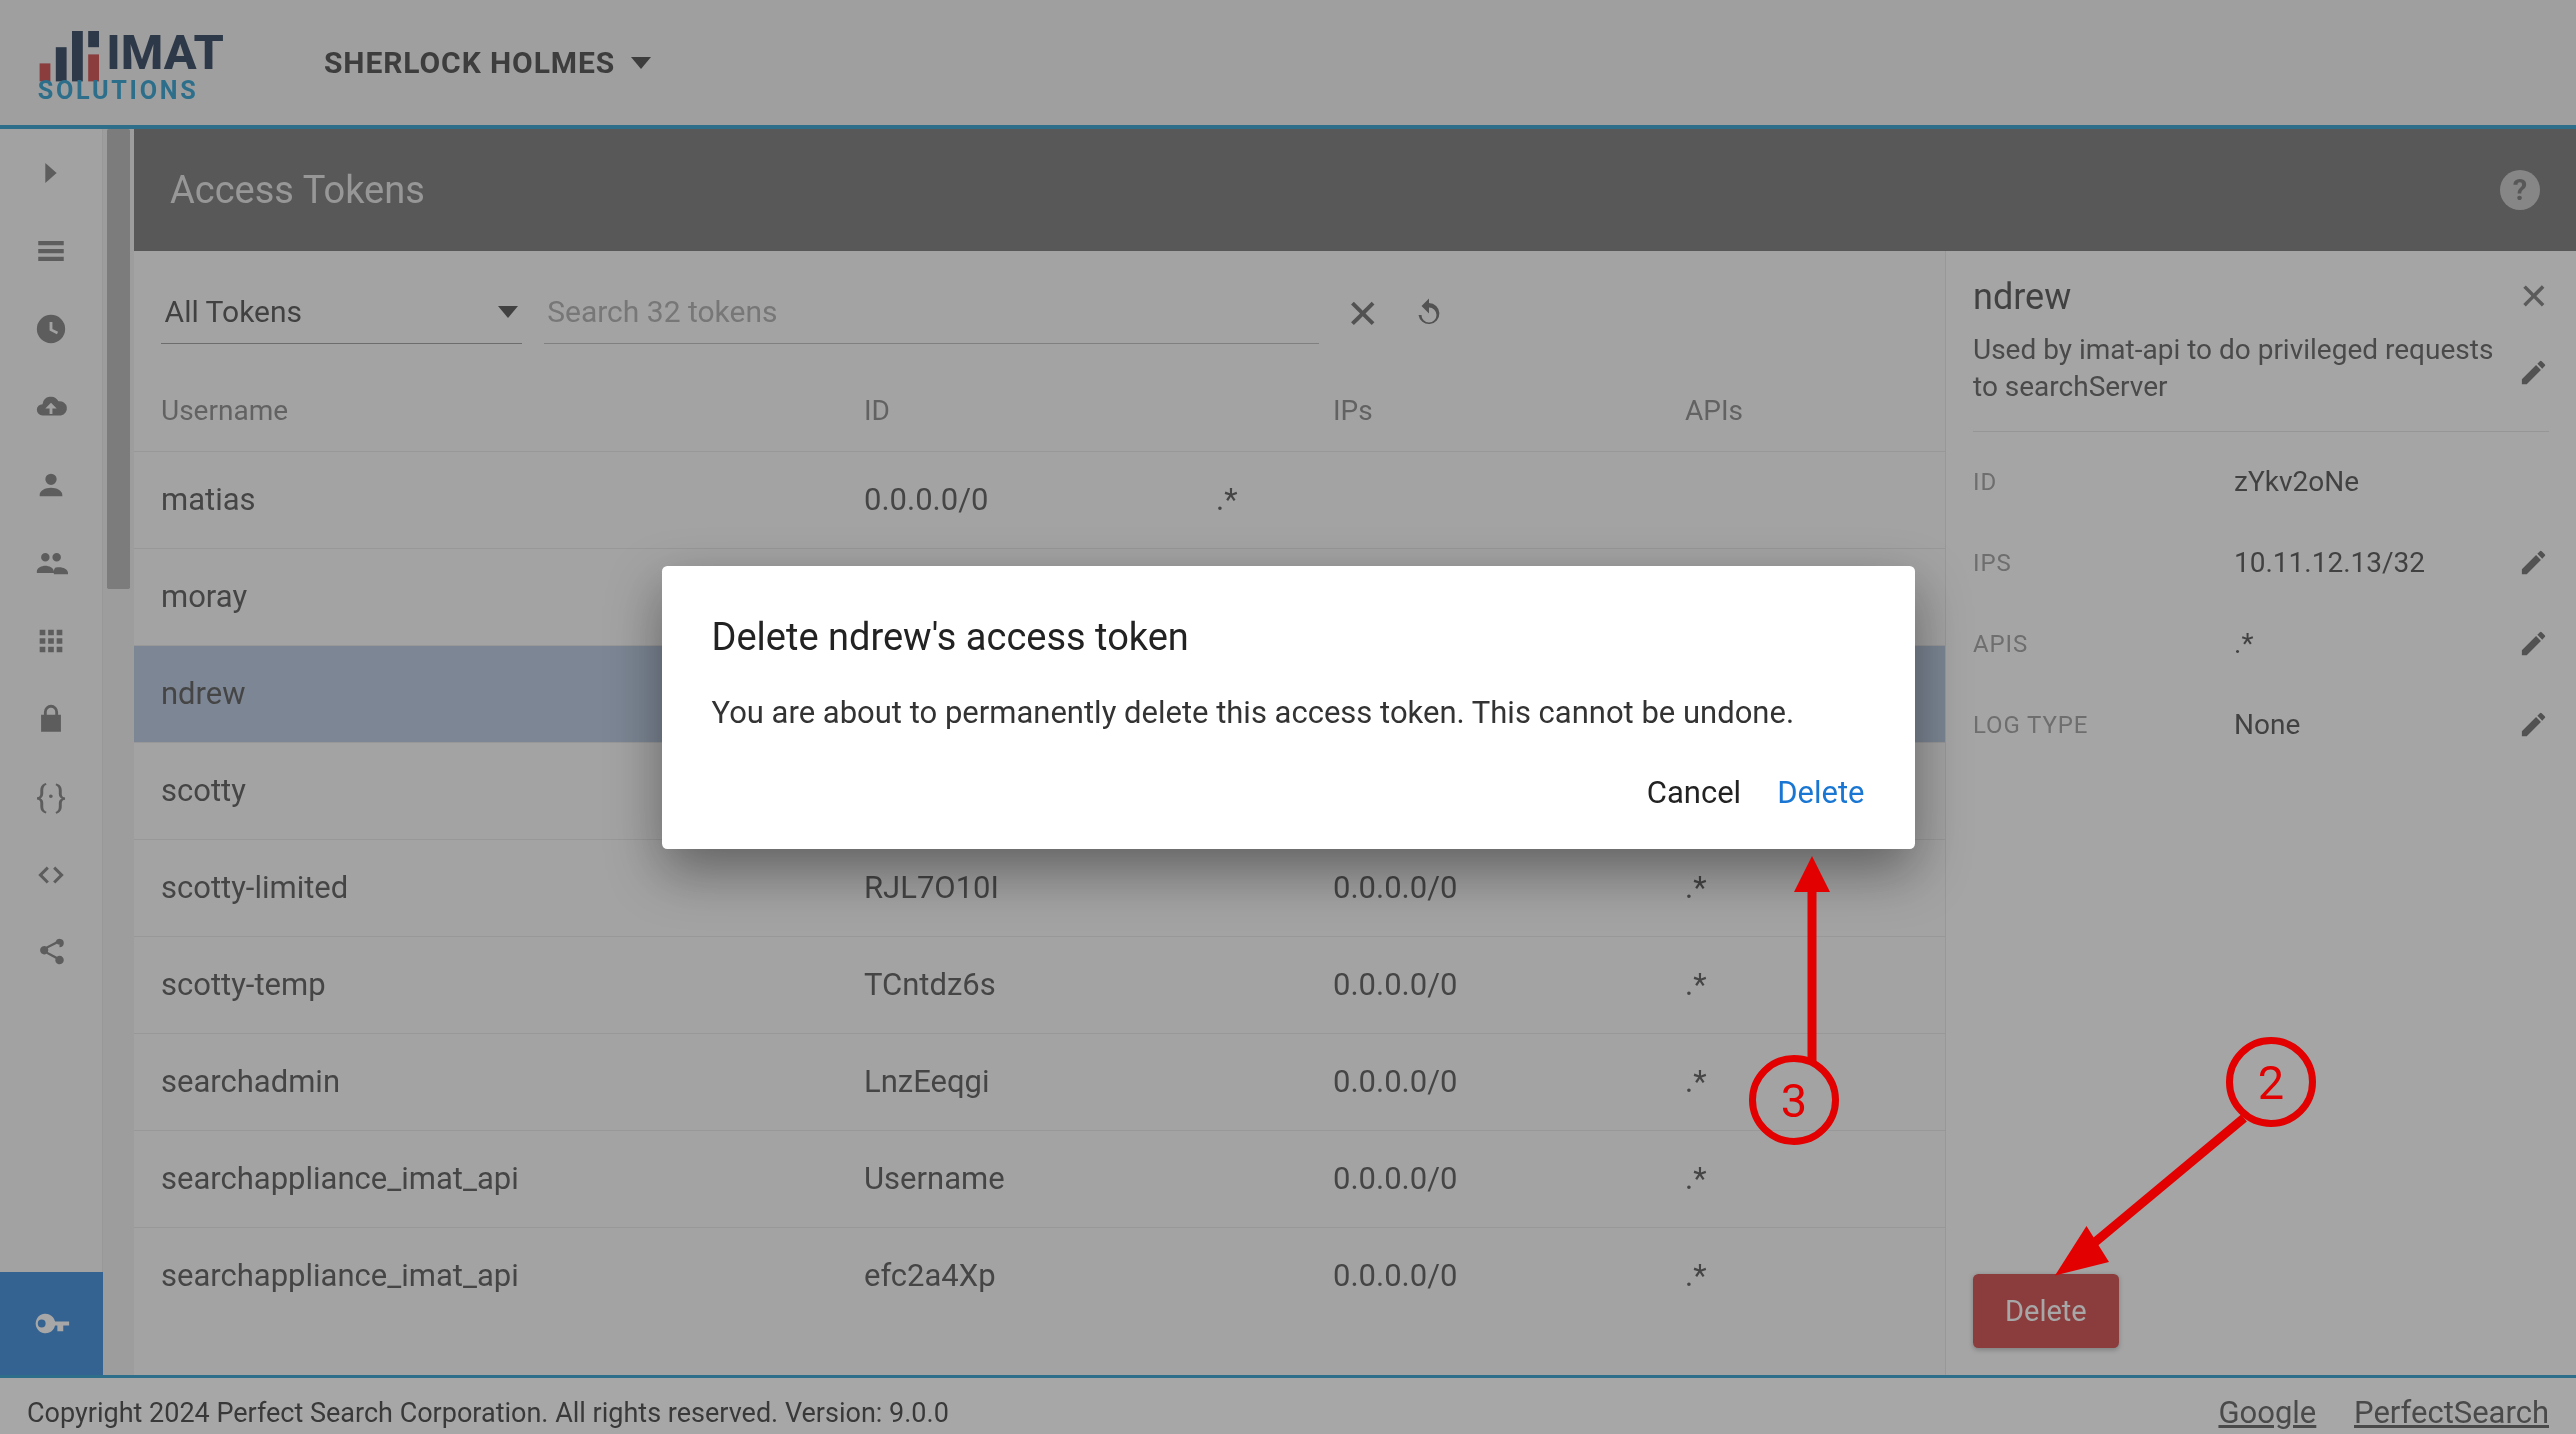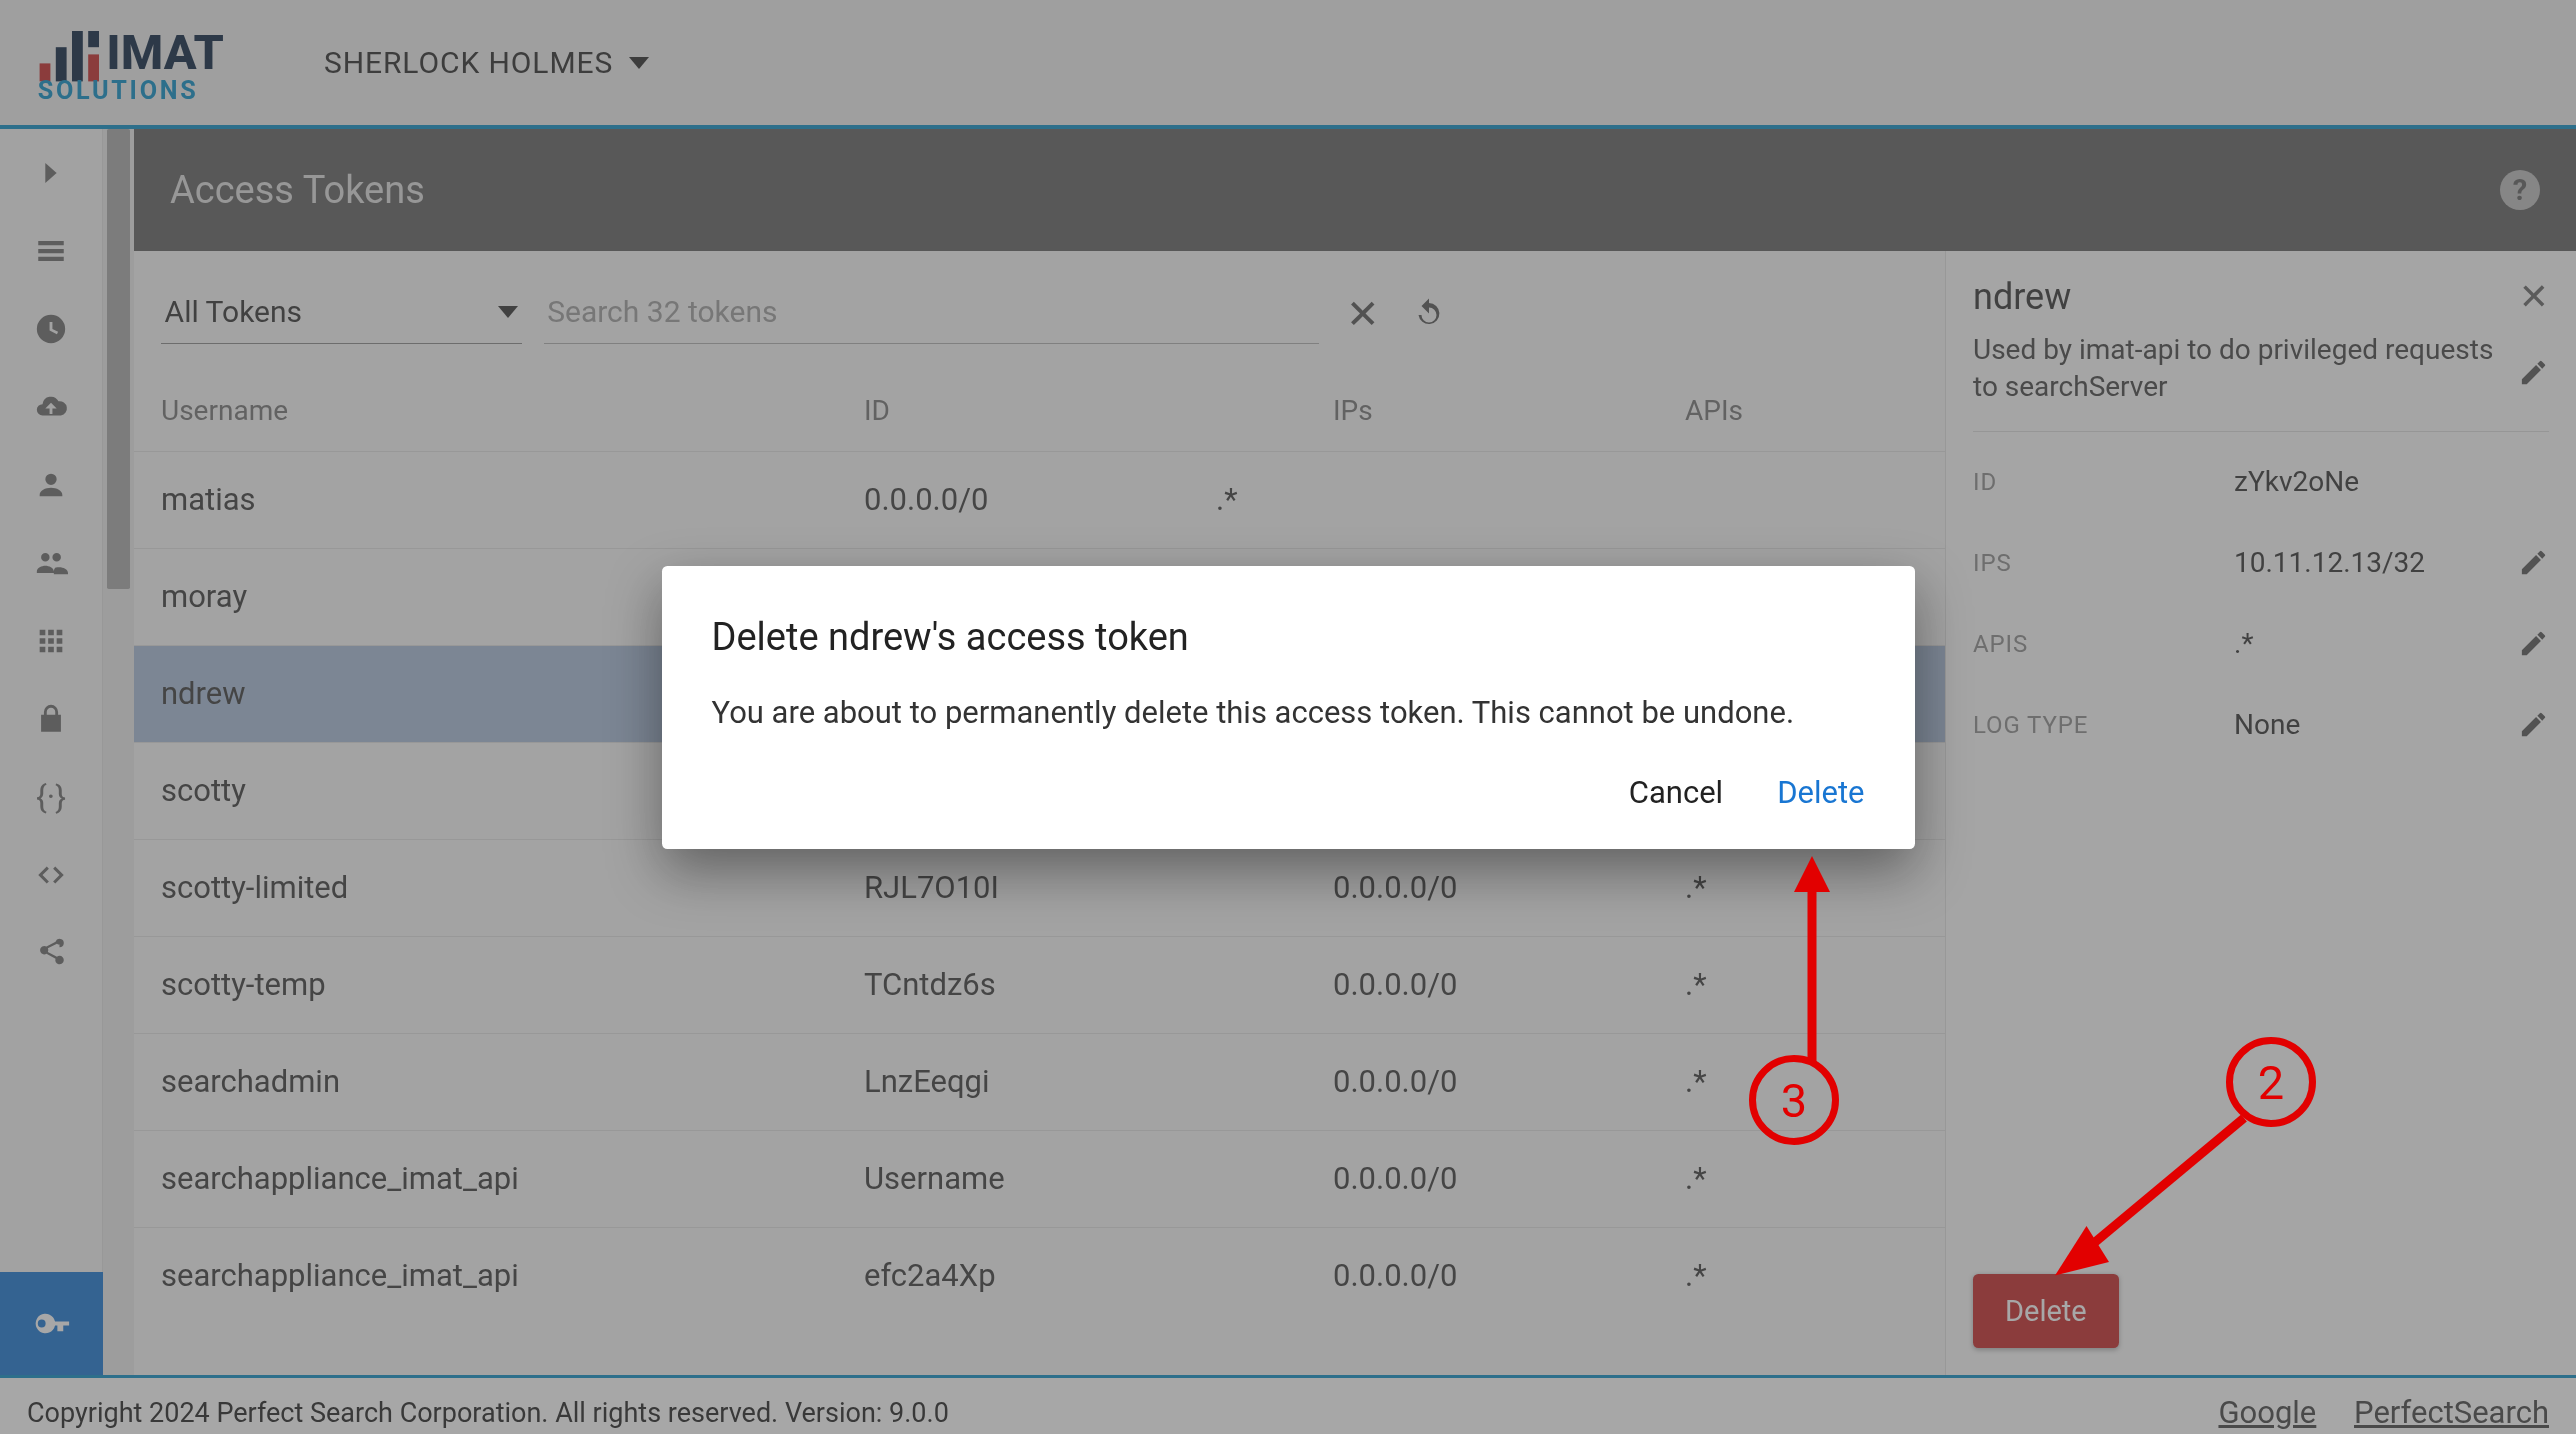--- a/index.html
+++ b/index.html
@@ -2,21 +2,21 @@
 <html style="font-size:14.4px"><head>
 <meta charset="utf-8">
 <style>
 * { margin:0; padding:0; box-sizing:border-box; font-family:Roboto,Arial,sans-serif; }
 html,body { width:2576px; height:1434px; overflow:hidden; background:#fff; }
 
 
 .topbar { height:129px; background:#eeeeee; border-bottom:4.5px solid #0b8fc7; display:flex; align-items:center; padding:0 36px; }
 .logo { height:81px; display:flex; align-items:flex-start; }
 .logo svg { height:81px; }
-.userblock { display:flex; align-items:center; gap:16px; color:#2a2a2a; font-size:30px; letter-spacing:0.9px; font-weight:400; }
+.userblock { display:flex; align-items:center; gap:16px; color:#2a2a2a; font-size:30px; letter-spacing:0.9px; font-weight:700; }
 .userblock .tri { width:0;height:0;border-left:10.8px solid transparent;border-right:10.8px solid transparent;border-top:12.6px solid #2a2a2a; }
 
 
 .main { display:flex; height:calc(1434px - 129px - 59px); }
 .leftnav { width:103px; background:#f5f5f5; display:flex; flex-direction:column; align-items:center; padding-top:25px; gap:40px; position:relative; border-right:0.9px solid #e0e0e0;}
 .navicon { width:38px; height:38px; display:flex; align-items:center; justify-content:center; color:#6b6b6b; fill:#6b6b6b; }
 .navicon.active { background:#1976d2; width:103px; height:103px; color:#fff; fill:#fff; }
 .leftnav > .navicon:last-of-type { margin-top:auto; }
 
 .scrolltrack { width:31px; background:#eaeaea; position:relative; }
@@ -60,21 +60,21 @@
 
 
 .footer { height:72px; background:#fff; border-top:3.6px solid #0b8fc7; display:flex; align-items:center; justify-content:space-between; padding:0 27px; font-size:27px; color:#222;}
 .footer a { color:#444; text-decoration:underline; margin-left:31px; font-size:31px;}
 
 
 .overlay { position:fixed; inset:0; background:rgba(80,80,80,0.5); display:flex; align-items:flex-start; justify-content:center; }
 .modal { margin-top:566px; width:1253px; background:#fff; border-radius:5.4px; box-shadow:0 21.6px 54px rgba(0,0,0,.4); padding:49px 50px 38px 50px; }
 .modal h3 { font-size:38px; font-weight:400; color:#222; margin-bottom:32px;}
 .modal p { font-size:31px; color:#333; margin-bottom:40px; line-height:1.4;}
-.modal .actions { display:flex; justify-content:flex-end; gap:54px; font-size:31px;}
+.modal .actions { display:flex; justify-content:flex-end; gap:36px; font-size:31px;}
 .modal .cancel { color:#222; cursor:pointer;}
 .modal .delete { color:#1976d2; cursor:pointer;}
 
 
 .anno-circle { position:fixed; width:90px; height:90px; border:7.2px solid #e20000; border-radius:50%; display:flex; align-items:center; justify-content:center; color:#e20000; font-size:47px; font-weight:400; z-index:99;}
 .anno-arrow { position:fixed; z-index:99; }
 .anno-arrow line { stroke:#e20000; stroke-width:10; }
 .anno-arrow polygon { fill:#e20000; }
 
 svg.icon { width:34px; height:34px; }

